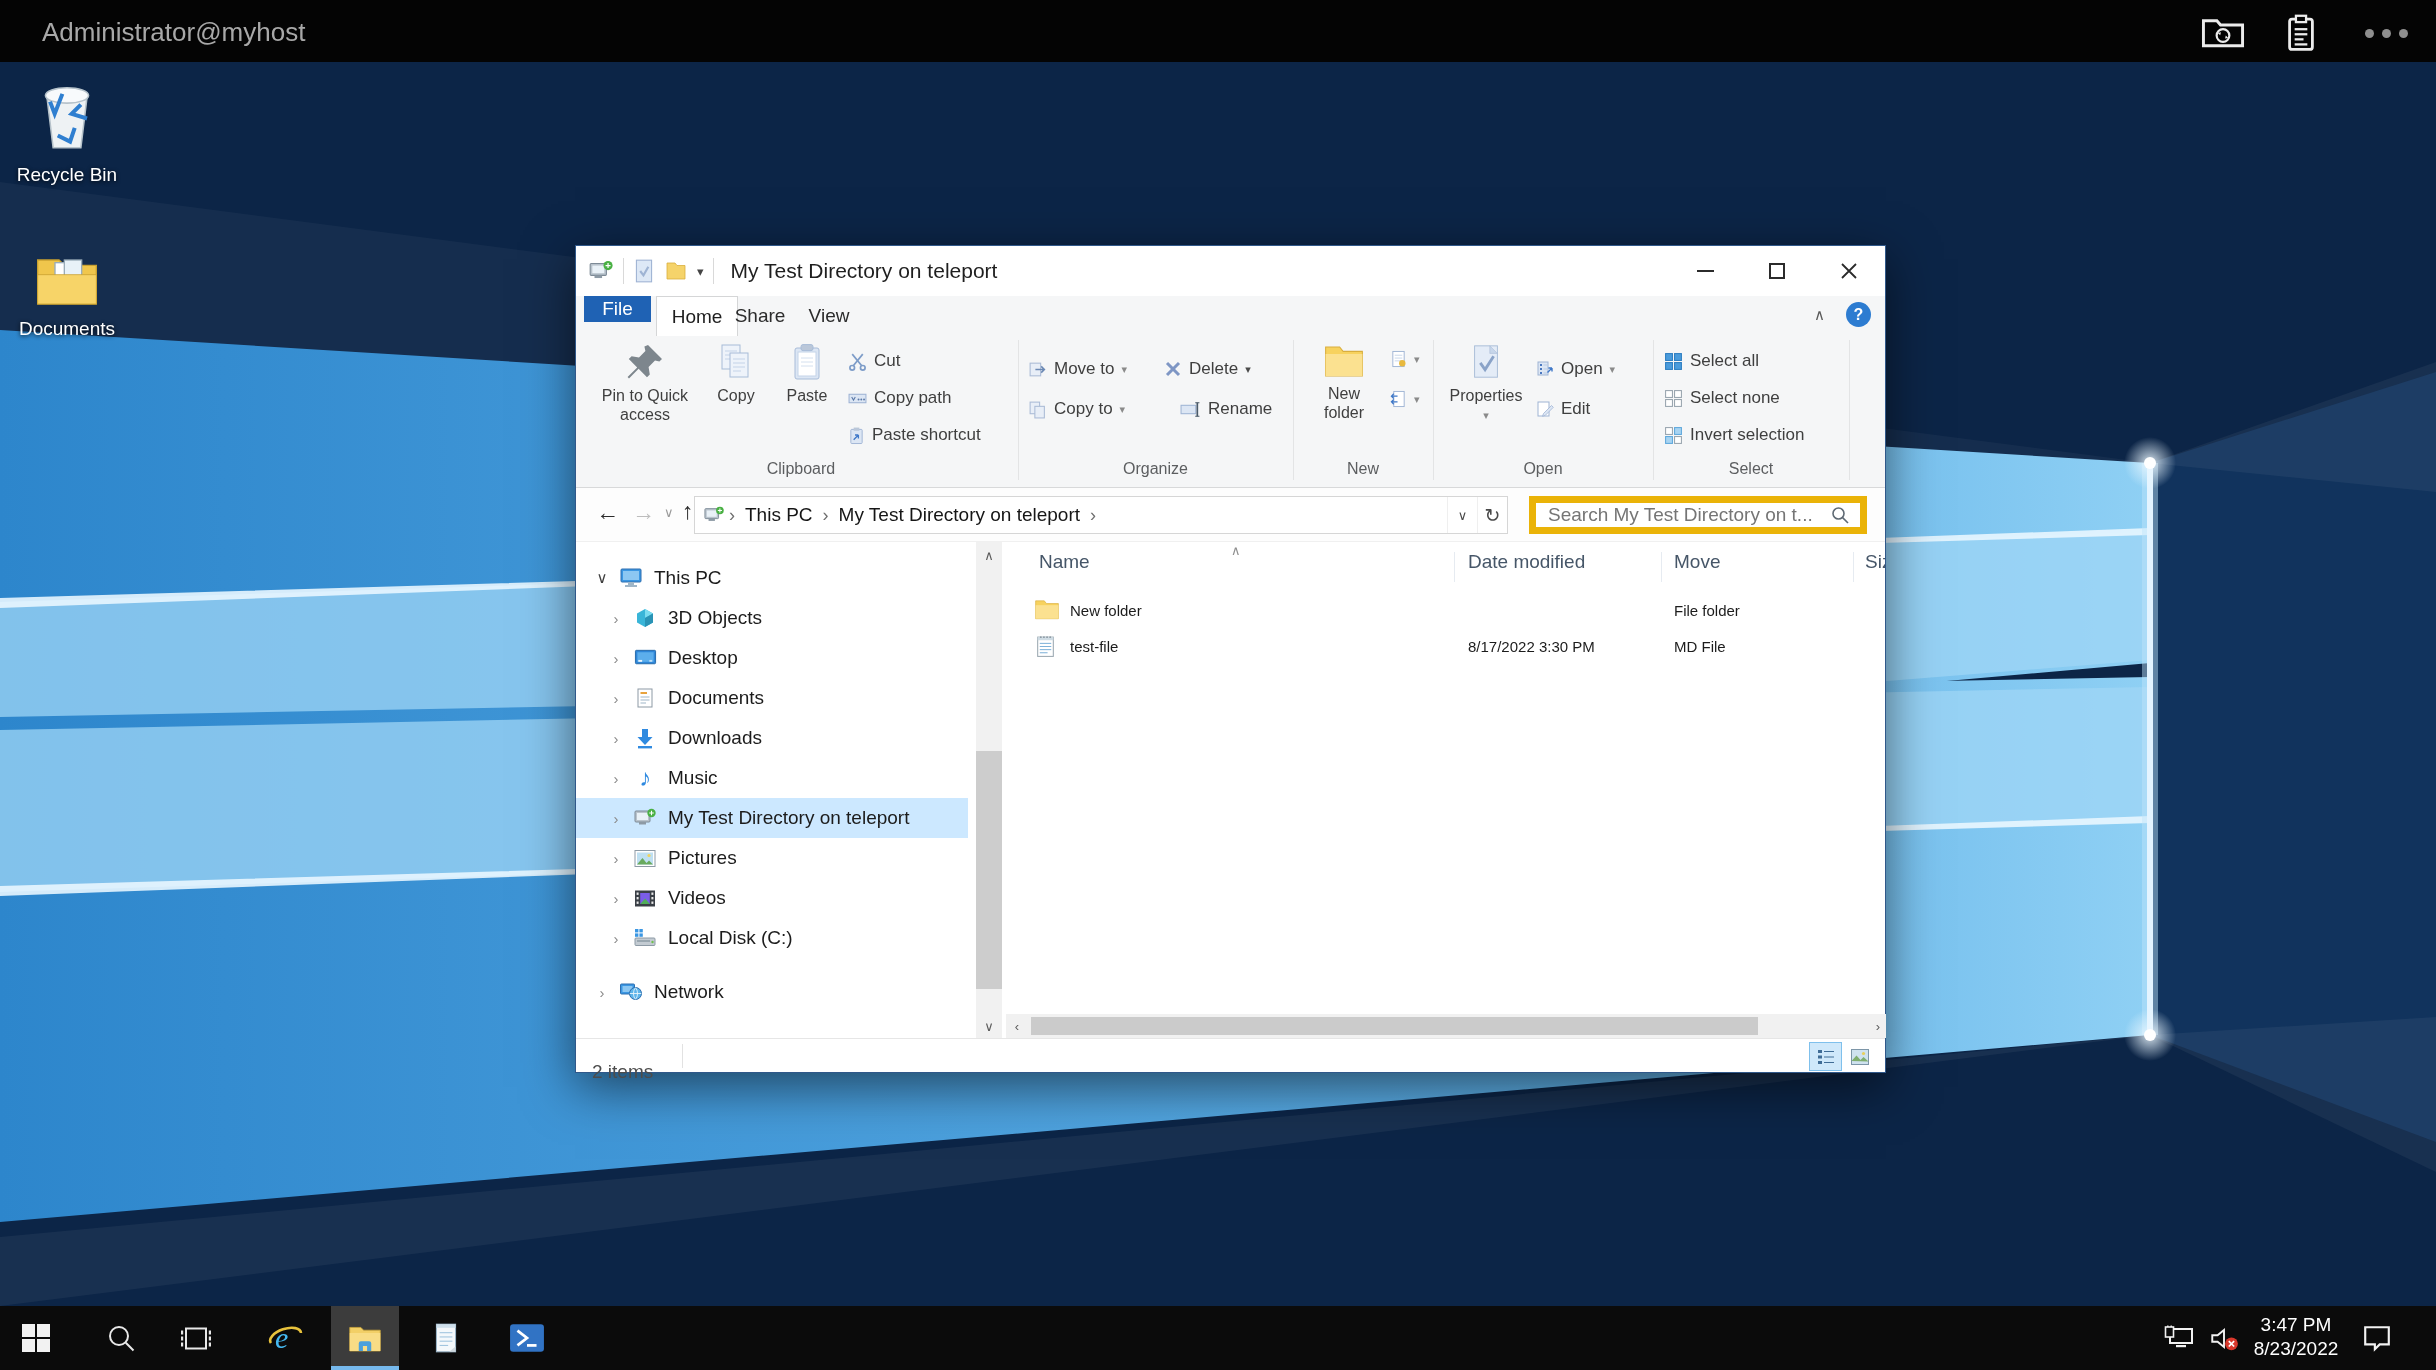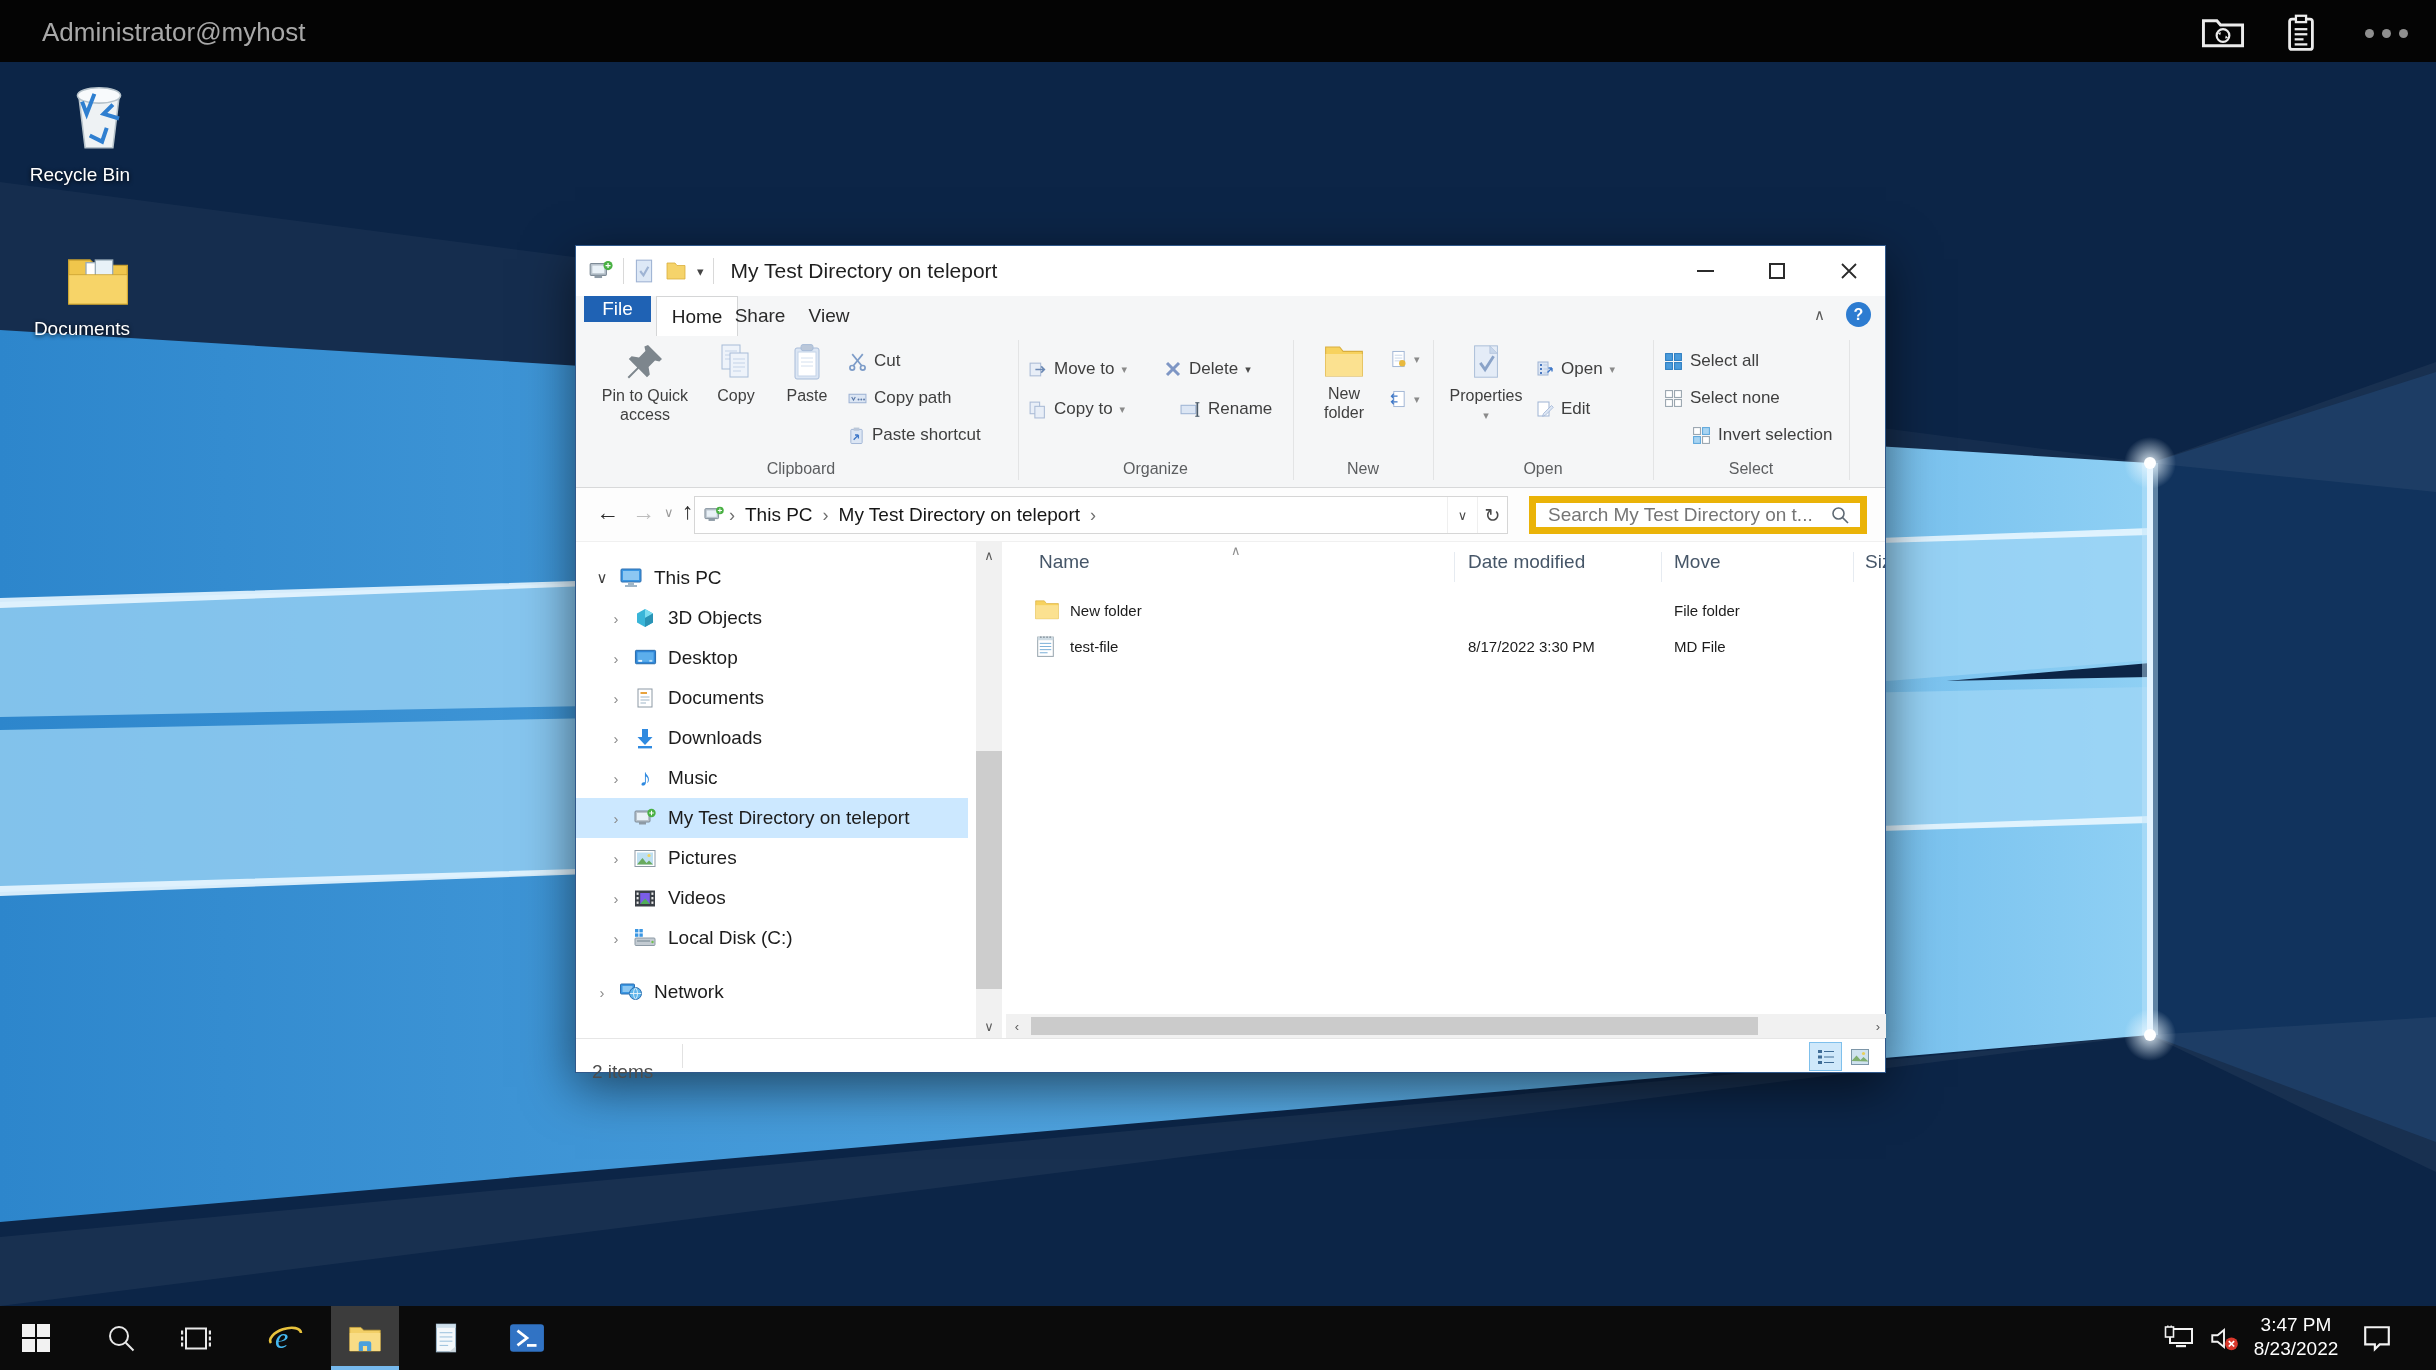--- a/index.html
+++ b/index.html
@@ -7,21 +7,21 @@
     font-family:"Liberation Sans","DejaVu Sans",sans-serif;-webkit-font-smoothing:antialiased}
   .abs{position:absolute}
   .flex{display:flex;align-items:center}
   
   #sessionbar{left:0;top:0;width:2436px;height:62px;background:#040404;color:#a8a8a8}
   #sessionbar .title{position:absolute;left:42px;top:17px;font-size:26px}
   .sess-icons{position:absolute;right:28px;top:14px;display:flex;align-items:center;gap:40px}
   .dot{width:9px;height:9px;border-radius:50%;background:#8f8f8f;display:inline-block;margin-left:8px}
   
   #desktop{left:0;top:62px;width:2436px;height:1244px;background:linear-gradient(135deg,#0a1f3e 0%,#0c2648 45%,#0e2c55 100%)}
-  .dicon{position:absolute;width:126px;text-align:right;color:#fff}
+  .dicon{position:absolute;width:126px;text-align:center;color:#fff}
   .dicon .lbl{font-size:19px;text-shadow:0 1px 4px rgba(0,0,0,.9);margin-top:6px}
   
   #win{left:575px;top:245px;width:1311px;height:828px;background:#fff;border:1px solid #30588a;
     box-shadow:0 14px 48px rgba(0,0,0,.55)}
   #titlebar{left:0;top:0;width:100%;height:50px;background:#fff}
   .qat{position:absolute;left:12px;top:0;height:50px;display:flex;align-items:center;gap:9px}
   .qsep{width:1px;height:26px;background:#d9d9d9}
   .wtitle{font-size:21px;color:#1f1f1f;margin-left:8px;white-space:nowrap}
   .capbtn{width:72px;height:50px;display:flex;align-items:center;justify-content:center}
   #tabrow{left:0;top:50px;width:100%;height:40px;background:#f5f6f7}
@@ -415,21 +415,21 @@
         <svg width="19" height="19" viewBox="0 0 18 18">
             <g fill="#fff" stroke="#98a4ae">
               <rect x="1.5" y="1.5" width="6.5" height="6.5"></rect>
               <rect x="10" y="1.5" width="6.5" height="6.5"></rect>
               <rect x="1.5" y="10" width="6.5" height="6.5"></rect>
               <rect x="10" y="10" width="6.5" height="6.5"></rect>
             </g>
           </svg>
         <span>Select none</span>
       </div>
-      <div class="sbtn" style="left:1116px;top:84px">
+      <div class="sbtn" style="left:1088px;top:84px">
         <svg width="19" height="19" viewBox="0 0 18 18">
             <rect x="1.5" y="1.5" width="6.5" height="6.5" fill="#fff" stroke="#98a4ae"></rect>
             <rect x="10" y="1.5" width="6.5" height="6.5" fill="#a8d4f2" stroke="#5fa8dc"></rect>
             <rect x="1.5" y="10" width="6.5" height="6.5" fill="#a8d4f2" stroke="#5fa8dc"></rect>
             <rect x="10" y="10" width="6.5" height="6.5" fill="#fff" stroke="#98a4ae"></rect>
           </svg>
         <span>Invert selection</span>
       </div>
       <div class="grouplabel" style="left:1077px;width:196px">Select</div>
       <div class="gsep" style="left:1273px"></div>

